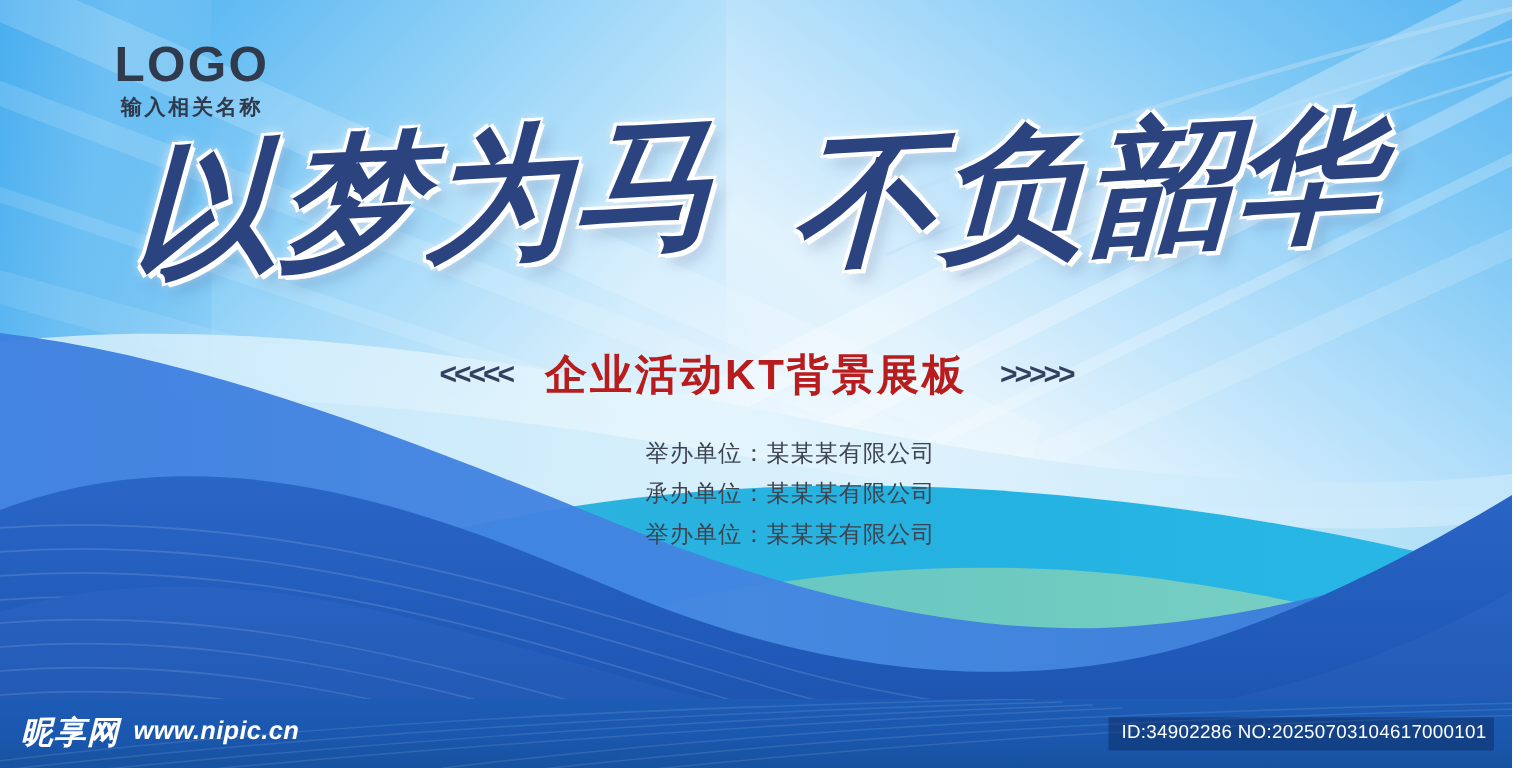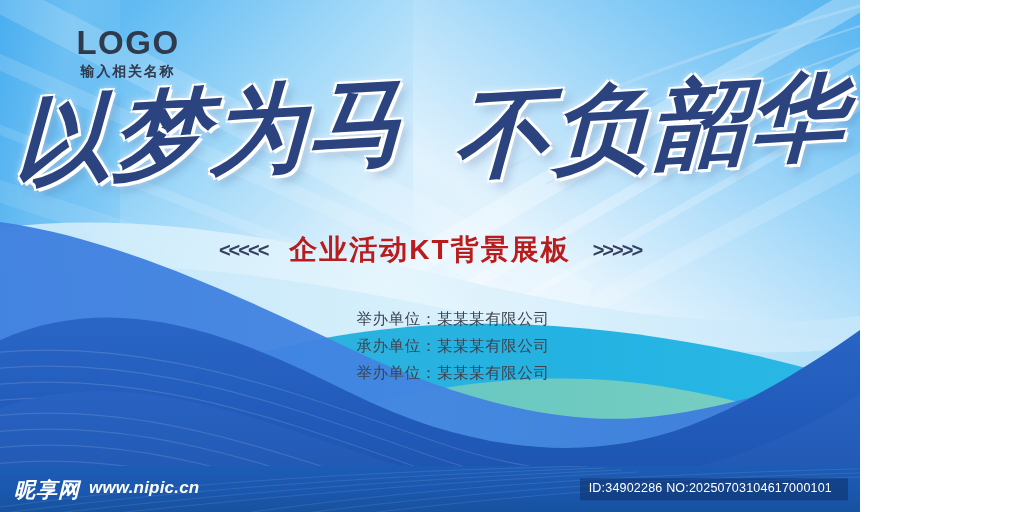--- a/index.html
+++ b/index.html
@@ -6,21 +6,21 @@
     margin: 0;
     padding: 0;
     background: #ffffff;
   }
   body {
     font-family: "Liberation Sans", "DejaVu Sans", sans-serif;
   }
 
   #poster {
     position: relative;
-    width: 860px;
+    width: 1008px;
     height: 512px;
     overflow: hidden;
     background: #eaf6ff;
   }
 
   
   .bg-base {
     position: absolute;
     inset: 0;
     background:
@@ -137,21 +137,21 @@
     font-weight: bold;
     color: #b91c1c;
     letter-spacing: 2px;
     line-height: 1;
   }
 
   
   .orgs {
     position: absolute;
     left: 0; right: 0;
-    top: 308px;
+    top: 292px;
     display: flex;
     flex-direction: column;
     align-items: center;
     gap: 5px;
     margin-left: 46px;
   }
   .org-line {
     font-size: 15.5px;
     color: #3d4450;
     letter-spacing: 0.6px;
@@ -198,21 +198,21 @@
   }
   .id-badge {
     position: absolute;
     right: 12px;
     top: 50%;
     transform: translateY(-50%);
     background: rgba(10,36,84,0.42);
     color: #ffffff;
     font-size: 12.5px;
     letter-spacing: 0.2px;
-    padding: 4px 16px 5px 9px;
+    padding: 4px 5px 5px 9px;
     line-height: 1;
     white-space: nowrap;
   }
 </style>
 </head>
 <body>
 
 <div id="poster">
 
   <div class="bg-base"></div>

